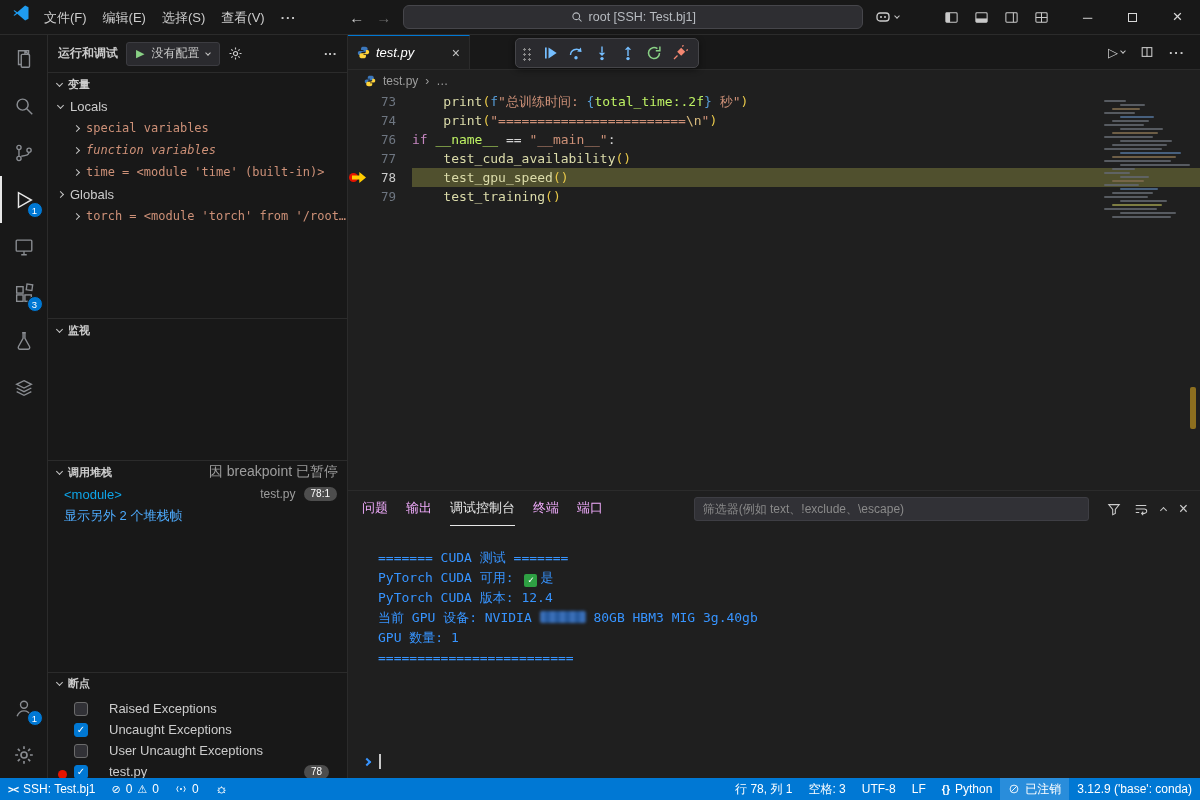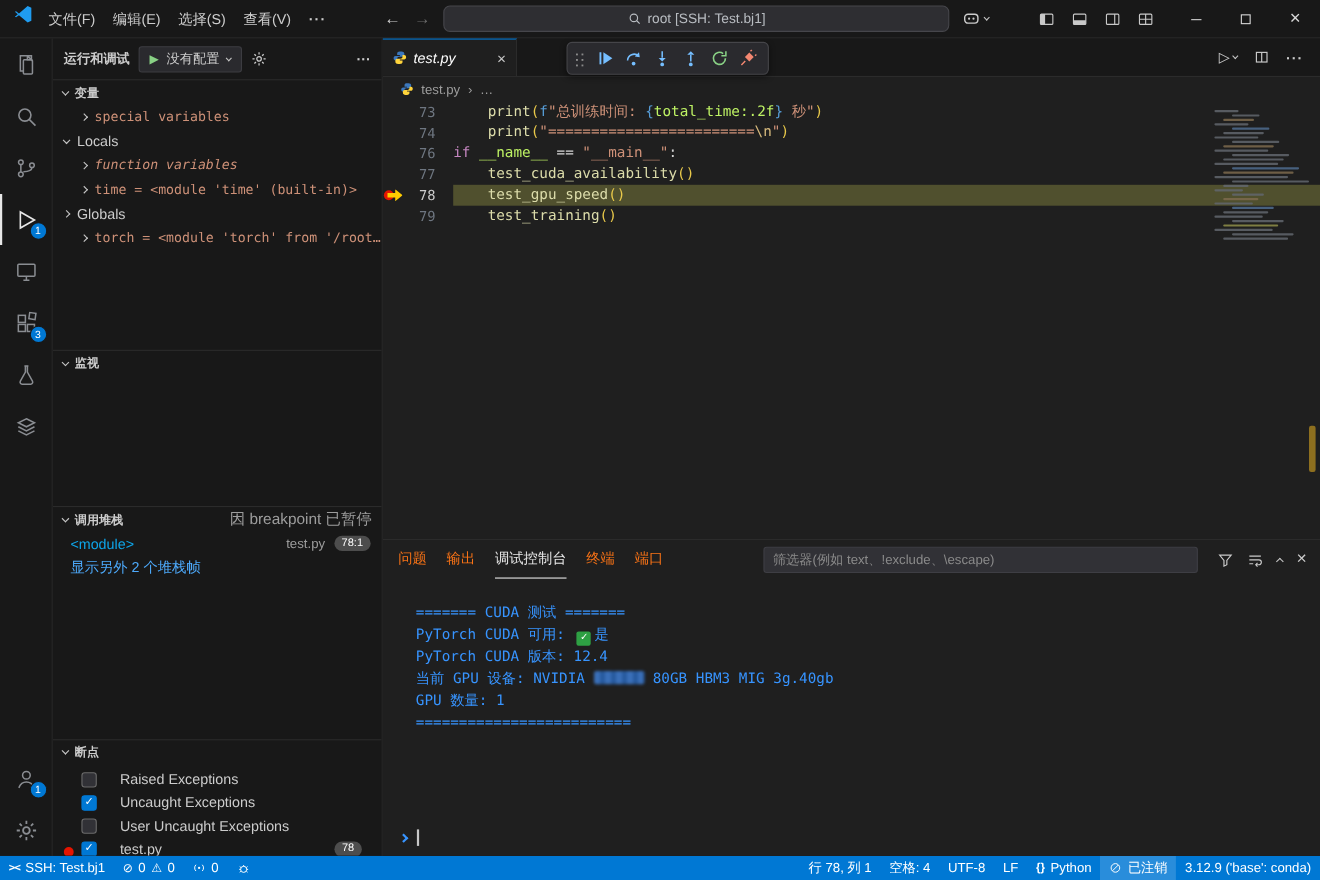--- a/index.html
+++ b/index.html
@@ -104,21 +104,21 @@
 .tk-kw{color:#569cd6}.tk-ctrl{color:#c586c0}.tk-fn{color:#dcdcaa}.tk-str{color:#ce9178}
 .tk-var{color:#bef264}.tk-esc{color:#d7ba7d}.tk-p{color:#d4d4d4}.tk-br{color:#e8c84a}
 .minimap{position:absolute;top:0;right:14px;width:86px;bottom:0;padding-top:6px}
 .mm-bar{height:2px;border-radius:1px;margin:2px 4px;background:#62666d;opacity:.85}
 .scrollbar{position:absolute;top:0;right:0;width:14px;bottom:0}
 .ov-mark{position:absolute;right:4px;top:295px;width:6px;height:42px;background:#8d6f1f;border-radius:2px}
 
 
 .panel{height:288px;flex:0 0 288px;border-top:1px solid #2b2b2b;background:#1f1f1f;display:flex;flex-direction:column;position:relative}
 .panel-header{height:35px;flex:0 0 35px;display:flex;align-items:center;padding:0 12px 0 14px;gap:18px}
-.panel-tab{font-size:13px;color:#f97316;height:35px;display:flex;align-items:center;border-bottom:1px solid transparent;white-space:nowrap}
+.panel-tab{font-size:13px;color:#f0abfc;height:35px;display:flex;align-items:center;border-bottom:1px solid transparent;white-space:nowrap}
 .panel-tab.active{color:#e7e7e7;border-bottom-color:#e7e7e7}
 .panel-filter{margin-left:auto;width:395px;height:24px;background:#313136;border:1px solid #3e3e44;border-radius:3px;
   color:#ccc;font-size:12px;padding:0 8px;outline:none;font-family:"Liberation Sans","DejaVu Sans",sans-serif}
 .panel-filter::placeholder{color:#8a8a8a}
 .panel-icons{display:flex;align-items:center;gap:13px;color:#ccc}
 .x-ic{font-size:16px}
 .console{flex:1;padding:22px 0 0 30px;font-family:"DejaVu Sans Mono","Liberation Mono",monospace;font-size:13px;line-height:20px;color:#3794ff}
 .console-line{white-space:pre}
 .console-check{display:inline-flex;width:13px;height:13px;background:#2ea043;border-radius:2px;color:#fff;font-size:10px;
   align-items:center;justify-content:center;margin:0 3px;vertical-align:-1px}
@@ -298,27 +298,27 @@
       </span>
       <span class="sb-ic dots">···</span>
     </div>
 
     <div class="section">
       <div class="sec-header">
         <span class="chevron down"></span>
           <span>变量</span>
       </div>
       <div class="sec-body vars-body">
+          <div class="tree-row" style="padding-left: 10px;">
+            <span class="chevron down"></span>
+            <span class="tree-label scope">Locals</span>
+          </div>
           <div class="tree-row" style="padding-left: 26px;">
             <span class="chevron right"></span>
             <span class="tree-label warm">special variables</span>
-          </div>
-          <div class="tree-row" style="padding-left: 10px;">
-            <span class="chevron down"></span>
-            <span class="tree-label scope">Locals</span>
           </div>
           <div class="tree-row" style="padding-left: 26px; font-style: italic;">
             <span class="chevron right"></span>
             <span class="tree-label warm">function variables</span>
           </div>
           <div class="tree-row" style="padding-left: 26px;">
             <span class="chevron right"></span>
             <span class="tree-label warm">time = &lt;module 'time' (built-in)&gt;</span>
           </div>
           <div class="tree-row" style="padding-left: 10px;">
@@ -600,21 +600,21 @@
     <svg width="13" height="13" viewBox="0 0 16 16" fill="none" stroke="#fff" stroke-width="1.1">
         <circle cx="8" cy="9" r="3.4"></circle>
         <path d="M8 5.6V4.2M4.9 6.9 3.6 5.9M11.1 6.9l1.3-1M4.6 9H3M13 9h-1.6M4.9 11.2l-1.3 1M11.1 11.2l1.3 1"></path>
       </svg>
   </div>
   <div class="sb-right">
     <div class="sb-item">
         <span>行 78, 列 1</span>
       </div>
     <div class="sb-item">
-        <span>空格: 4</span>
+        <span>空格: 3</span>
       </div>
     <div class="sb-item">
         <span>UTF-8</span>
       </div>
     <div class="sb-item">
         <span>LF</span>
       </div>
     <div class="sb-item">
       <span class="brace-ic">{}</span>
       <span>Python</span>

